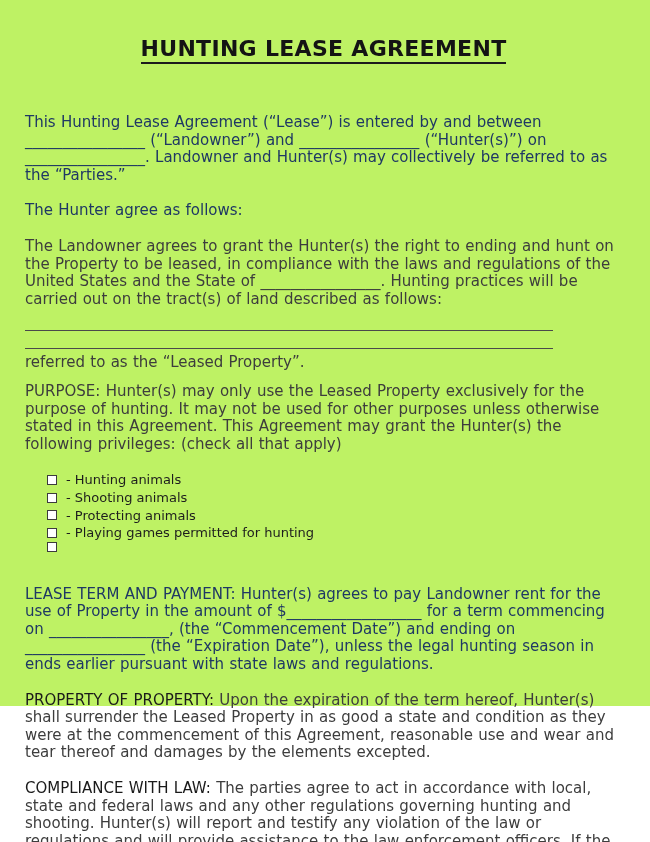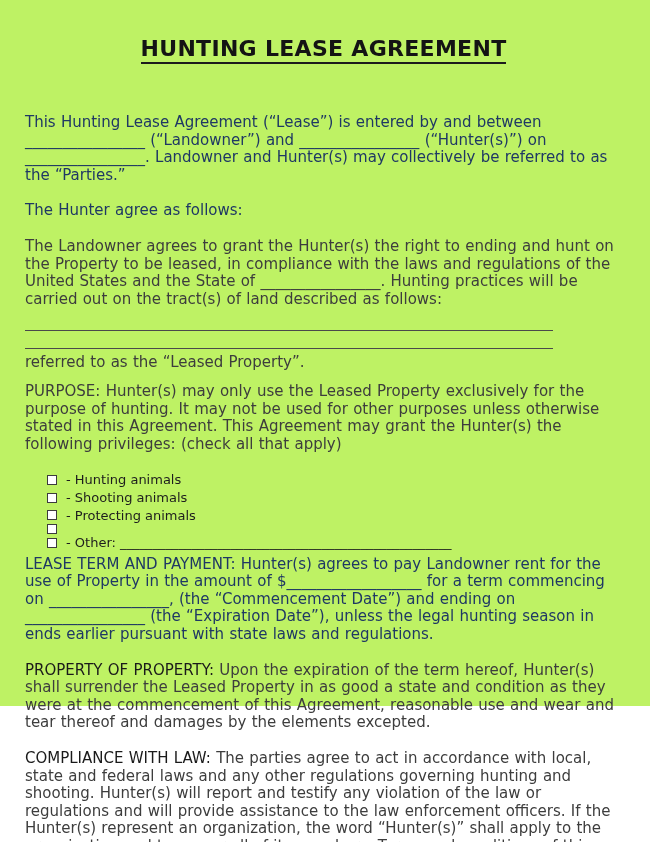--- a/index.html
+++ b/index.html
@@ -43,21 +43,21 @@
   .before-lines { margin-bottom: 6px; }
   .fill-line {
     width: 528px;
     height: 17px;
     border-bottom: 1px solid #4a4a4a;
     margin-bottom: 1px;
   }
   .tight { margin-top: 5px; margin-bottom: 11px; }
   .checklist {
     margin-left: 22px;
-    margin-bottom: 4px;
+    margin-bottom: 34px;
     color: #1d1d1d;
   }
   .check-row {
     display: flex;
     align-items: center;
     font-size: 13px;
     line-height: 17.6px;
     color: #1d1d1d;
   }
   .checkbox {
@@ -101,24 +101,24 @@
     <div class="check-row">
       <span class="checkbox"></span>
       <span class="check-label">- Shooting animals</span>
     </div>
     <div class="check-row">
       <span class="checkbox"></span>
       <span class="check-label">- Protecting animals</span>
     </div>
     <div class="check-row">
       <span class="checkbox"></span>
+      <span class="check-label">- Playing games permitted for hunting</span>
     </div>
     <div class="check-row">
       <span class="checkbox"></span>
-      <span class="check-label">- Other: ___________________________________________________</span>
     </div>
   </div>
 
   <p class="para navy"><strong>LEASE TERM AND PAYMENT:</strong><span> Hunter(s) agrees to pay Landowner rent for the use of Property in the amount of $__________________ for a term commencing on ________________, (the “Commencement Date”) and ending on ________________ (the “Expiration Date”), unless the legal hunting season in ends earlier pursuant with state laws and regulations.</span></p>
 
   <p class="para ink"><strong class="black">PROPERTY OF PROPERTY:</strong><span> Upon the expiration of the term hereof, Hunter(s) shall surrender the Leased Property in as good a state and condition as they were at the commencement of this Agreement, reasonable use and wear and tear thereof and damages by the elements excepted.</span></p>
 
   <p class="para ink"><strong class="black">COMPLIANCE WITH LAW:</strong><span> The parties agree to act in accordance with local, state and federal laws and any other regulations governing hunting and shooting. Hunter(s) will report and testify any violation of the law or regulations and will provide assistance to the law enforcement officers. If the Hunter(s) represent an organization, the word “Hunter(s)” shall apply to the organization and to any or all of its members. Terms and conditions of this Agreement will also apply to any and all guests of the Hunter(s)’s organization.</span></p>
 
 </div>

